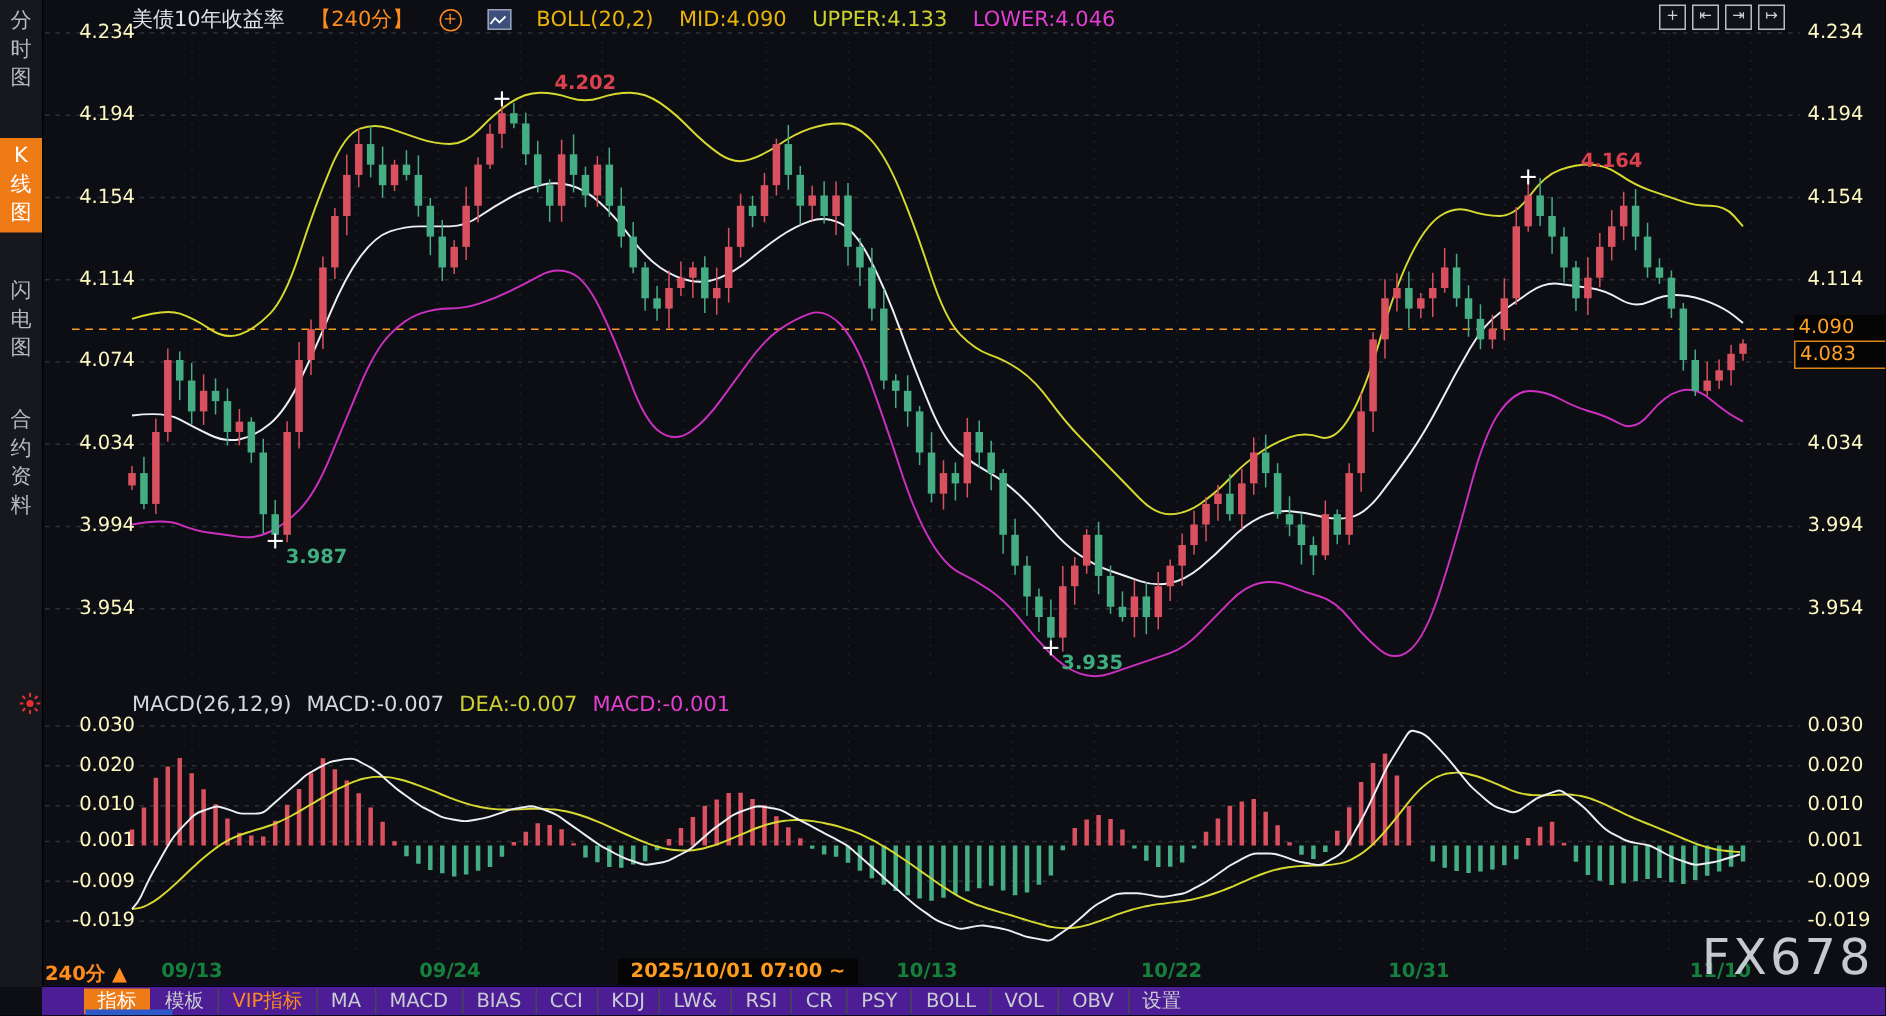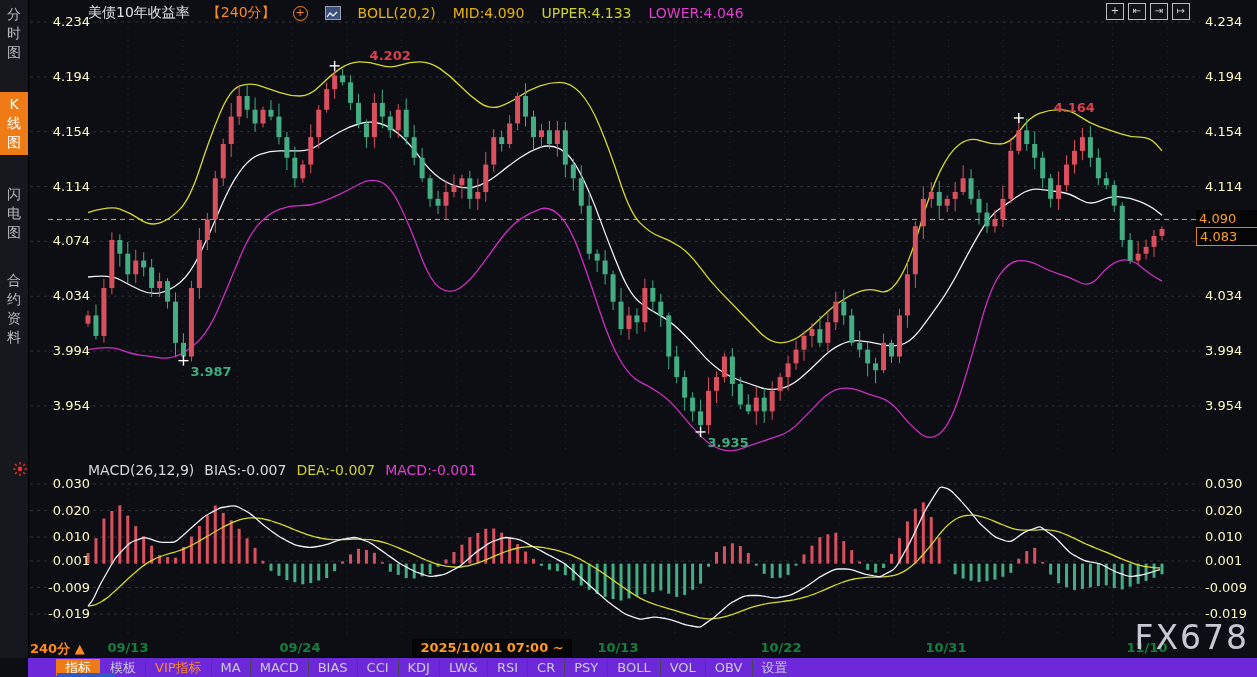--- a/index.html
+++ b/index.html
@@ -43,21 +43,21 @@
   .mh-dea{color:#ccd12f;}
   .mh-macd{color:#e23ed0;}
   
   .xaxis-row{position:absolute;left:0;top:639px;width:1257px;height:17px;font-size:13px;}
   .x-period{position:absolute;left:30px;top:1px;color:#ff8a1e;font-weight:bold;cursor:pointer;}
   .x-tick{position:absolute;top:1px;color:#15803d;font-weight:bold;transform:translateX(-50%);}
   .x-focus{position:absolute;top:0px;left:412px;width:160px;text-align:center;color:#ff9b1e;background:#050505;
            padding:1px 0;font-weight:bold;}
   .watermark{position:absolute;right:8px;top:618px;font-size:33px;color:#c5c9d2;letter-spacing:2px;}
   
-  .toolbar{position:absolute;left:28px;top:657px;width:1229px;height:20px;background:#6d28d9;border-top:1px solid #000;
+  .toolbar{position:absolute;left:28px;top:657px;width:1229px;height:20px;background:#4c1d95;border-top:1px solid #000;
            display:flex;align-items:center;padding-left:28px;box-sizing:border-box;font-size:13px;}
   .tb-item{padding:1px 9px;color:#c9ccd2;cursor:pointer;border-right:1px solid #45474e;line-height:15px;white-space:nowrap;}
   .tb-item:last-child{border-right:none;}
   .tb-item.active{background:#ef7b17;color:#fff;border-right:none;margin-right:1px;}
   .tb-item.vip{color:#ff8a1e;}
   .scroll-thumb{position:absolute;left:57px;top:673px;width:58px;height:4px;background:#2e59c8;cursor:pointer;}
   svg.chart{position:absolute;left:0;top:0;}
 </style>
 </head>
 <body>
@@ -631,21 +631,21 @@
       <div class="ax-label ax-left" style="top: 552.995px;">0.001</div>
       <div class="ax-label ax-right" style="top: 552.995px;">0.001</div>
       <div class="ax-label ax-left" style="top: 579.545px;">-0.009</div>
       <div class="ax-label ax-right" style="top: 579.545px;">-0.009</div>
       <div class="ax-label ax-left" style="top: 606.095px;">-0.019</div>
       <div class="ax-label ax-right" style="top: 606.095px;">-0.019</div>
     </div>
 
   <div class="macd-header">
     <span class="mh-name">MACD(26,12,9)</span>
-    <span class="mh-diff">BIAS:-0.007</span>
+    <span class="mh-diff">MACD:-0.007</span>
     <span class="mh-dea">DEA:-0.007</span>
     <span class="mh-macd">MACD:-0.001</span>
   </div>
 
   <div class="badge" id="badge-mid" style="top: 210.424px;">4.090</div>
   <div class="badge cur" id="badge-cur" style="top: 227.424px;">4.083</div>
 
   <div id="annotations">
       <div class="anno low" style="left: 190.467px; top: 363.637px;">3.987</div>
       <div class="anno high" style="left: 341.622px; top: 47.872px;">4.202</div>

